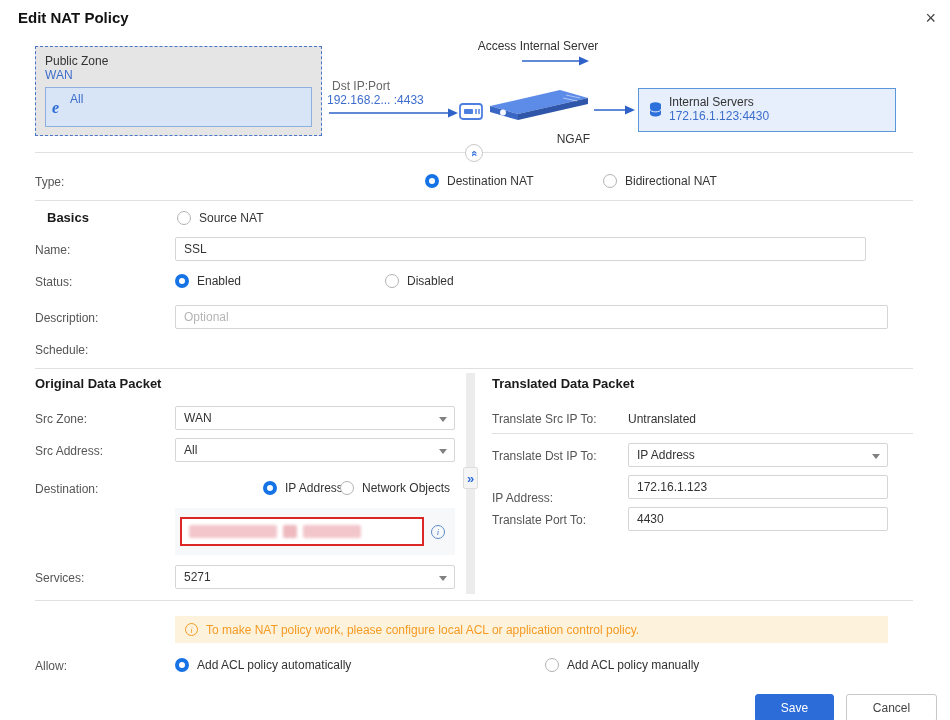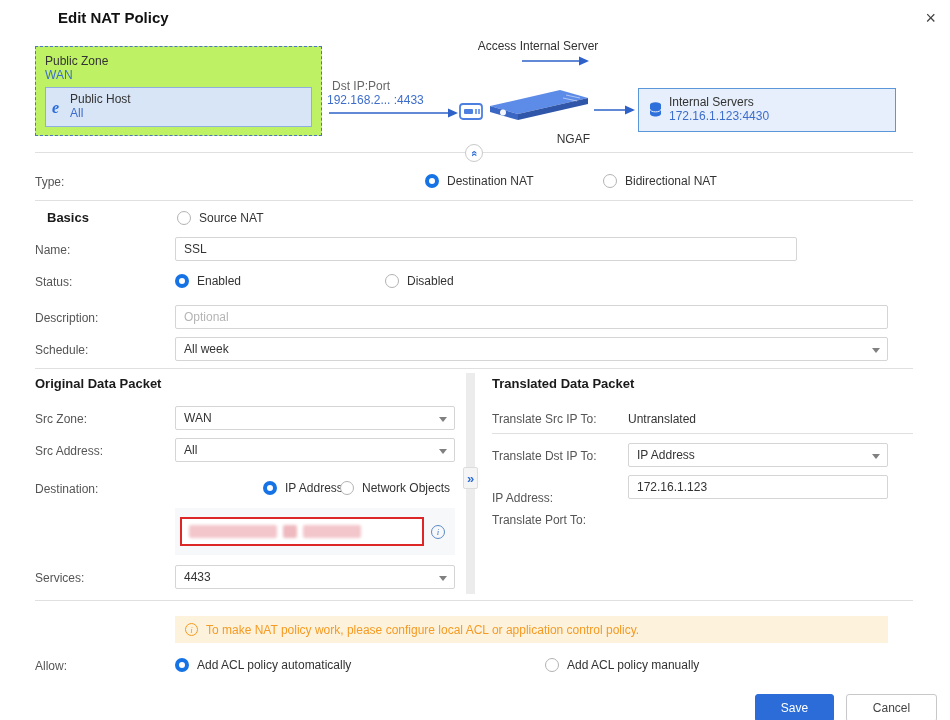--- a/index.html
+++ b/index.html
@@ -3,29 +3,29 @@
 <meta charset="utf-8">
 <style>
   * { margin:0; padding:0; box-sizing:border-box; }
   html,body { width:950px; height:720px; background:#fff; }
   .dialog {
     position:relative; width:950px; height:720px; background:#fff; overflow:hidden;
     font-family:"Liberation Sans", sans-serif; font-size:12px; color:#333;
   }
   .abs { position:absolute; }
   .hr { position:absolute; height:0; border-top:1px solid #e0e0e0; }
-  .title { font-size:15px; font-weight:bold; color:#111;margin-left:40px; }
+  .title { font-size:15px; font-weight:bold; color:#111; }
   .close { font-size:18px; color:#444; cursor:pointer; line-height:1; }
   .sec-h { font-size:13px; font-weight:bold; color:#1a1a1a; }
   .lbl { color:#555; }
   .blue { color:#3d6dcc; }
   .muted { color:#666; }
 
   
-  .pub-zone { border:1px dashed #4a74c8; background:#bef264; padding:7px 9px; }
+  .pub-zone { border:1px dashed #4a74c8; background:#e5e5e5; padding:7px 9px; }
   .host-box { position:relative; margin-top:5px; height:40px; background:#d8e5f7;
               border:1px solid #8fb0de; padding:4px 6px 4px 24px; }
   .e-icon { position:absolute; left:6px; top:11px; font-family:"Liberation Serif", serif;
             font-style:italic; font-weight:bold; font-size:16px; color:#2b6cd9; }
   .int-box { background:#e6effb; border:1px solid #5a96d8; padding:6px 10px 6px 30px; position:relative; }
   .collapse-pill { width:18px; height:18px; border-radius:50%; background:#fff; border:1px solid #c9c9c9;
                    color:#2b6cd9; display:flex; align-items:center; justify-content:center;
                    font-size:11px; font-weight:bold; cursor:pointer; }
   .collapse-pill span { transform:rotate(90deg); display:block; line-height:1; }
 
@@ -70,21 +70,20 @@
 <div class="dialog">
 
   <div class="abs title" style="left:18px;top:9px;">Edit NAT Policy</div>
   <div class="abs close" style="right:14px;top:9px;">×</div>
 
   <div class="abs pub-zone" style="left:35px;top:46px;width:287px;height:90px;">
     <div style="color:#333;">Public Zone</div>
     <div class="blue">WAN</div>
     <div class="host-box">
       <span class="e-icon">e</span>
-      <div style="color:#333;">Public Host</div>
       <div class="blue">All</div>
     </div>
   </div>
 
   <div class="abs muted" style="left:332px;top:79px;">Dst IP:Port</div>
   <div class="abs blue" style="left:327px;top:93px;">192.168.2... :4433</div>
   <svg class="abs" style="left:327px;top:106px;" width="132" height="14">
     <line x1="2" y1="7" x2="121" y2="7" stroke="#2e62c9" stroke-width="1.5"></line>
     <polygon points="121,2.5 131,7 121,11.5" fill="#2e62c9"></polygon>
   </svg>
@@ -146,40 +145,36 @@
   <label class="radio abs" style="left:603px;top:173px;">
     <span class="dot"></span>
     <span>Bidirectional NAT</span>
   </label>
 
   <div class="hr" style="left:35px;top:200px;width:878px;"></div>
 
   <div class="abs sec-h" style="left:35px;top:210px;padding-left:12px;">Basics</div>
 
   <div class="abs lbl" style="left:35px;top:243px;">Name:</div>
-  <input class="tinput" style="left: 175px; top: 237px; width: 622px;" value="SSL">
+  <input class="tinput" style="left: 175px; top: 237px; width: 691px;" value="SSL">
 
   <div class="abs lbl" style="left:35px;top:275px;">Status:</div>
   <label class="radio abs checked" style="left:175px;top:273px;">
     <span class="dot"></span>
     <span>Enabled</span>
   </label>
   <label class="radio abs" style="left:385px;top:273px;">
     <span class="dot"></span>
     <span>Disabled</span>
   </label>
 
   <div class="abs lbl" style="left:35px;top:311px;">Description:</div>
   <input class="tinput" style="left: 175px; top: 305px; width: 713px;" placeholder="Optional">
 
   <div class="abs lbl" style="left:35px;top:343px;">Schedule:</div>
-  <div class="select" style="left:175px;top:337px;width:713px;">
-    <span>All week</span>
-    <span class="caret"></span>
-  </div>
 
   <div class="hr" style="left:35px;top:368px;width:878px;"></div>
 
   <div class="abs sec-h" style="left:35px;top:376px;">Original Data Packet</div>
 
   <div class="abs lbl" style="left:35px;top:412px;">Src Zone:</div>
   <div class="select" style="left:175px;top:406px;width:280px;">
     <span>WAN</span>
     <span class="caret"></span>
   </div>
@@ -204,21 +199,21 @@
     <div class="redacted">
       <span class="blob" style="width:88px;"></span>
       <span class="blob" style="width:14px;background:#eeb9bf;"></span>
       <span class="blob" style="width:58px;"></span>
     </div>
     <div class="abs info-i" style="left:256px;top:17px;">i</div>
   </div>
 
   <div class="abs lbl" style="left:35px;top:571px;">Services:</div>
   <div class="select" style="left:175px;top:565px;width:280px;">
-    <span>4433</span>
+    <span>5271</span>
     <span class="caret"></span>
   </div>
 
   <div class="abs vdivider" style="left:466px;top:373px;width:9px;height:221px;"></div>
   <div class="abs expand-btn" style="left:463px;top:467px;">
     <span>»</span>
   </div>
 
   <div class="abs sec-h" style="left:492px;top:376px;">Translated Data Packet</div>
 
@@ -229,20 +224,21 @@
   <div class="abs lbl" style="left:492px;top:449px;">Translate Dst IP To:</div>
   <div class="select" style="left:628px;top:443px;width:260px;">
     <span>IP Address</span>
     <span class="caret"></span>
   </div>
 
   <div class="abs lbl" style="left:492px;top:481px;margin-top:10px;">IP Address:</div>
   <input class="tinput" style="left: 628px; top: 475px; width: 260px;" value="172.16.1.123">
 
   <div class="abs lbl" style="left:492px;top:513px;">Translate Port To:</div>
+  <input class="tinput" style="left: 628px; top: 507px; width: 260px;" value="4430">
 
   <div class="hr" style="left:35px;top:600px;width:878px;"></div>
 
   <div class="abs banner" style="left:175px;top:616px;width:713px;height:27px;">
     <span class="warn-i">i</span>
     <span>To make NAT policy work, please configure local ACL or application control policy.</span>
   </div>
 
   <div class="abs lbl" style="left:35px;top:659px;">Allow:</div>
   <label class="radio abs checked" style="left:175px;top:657px;">

